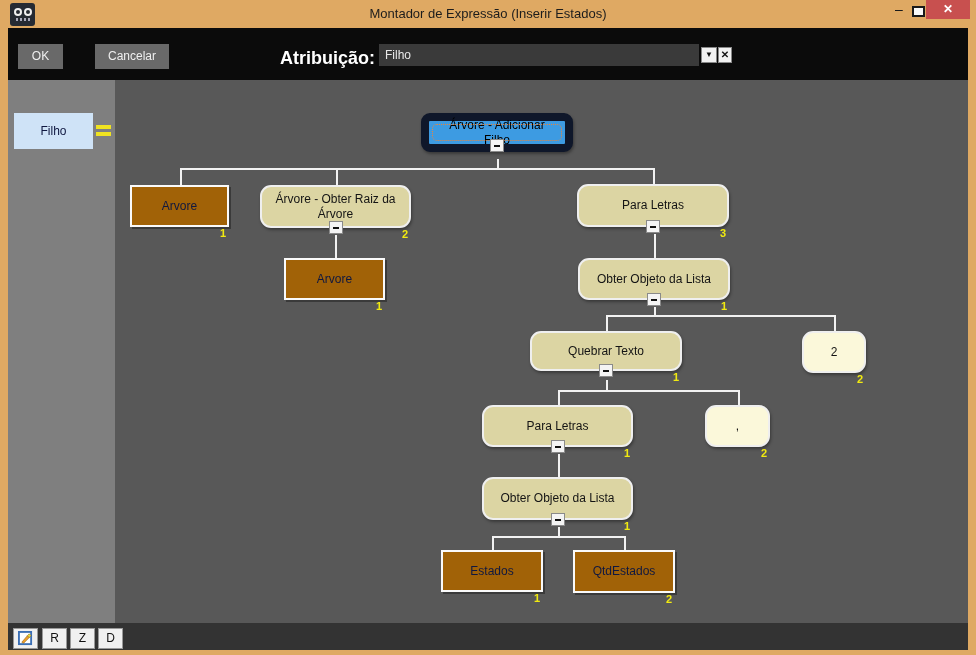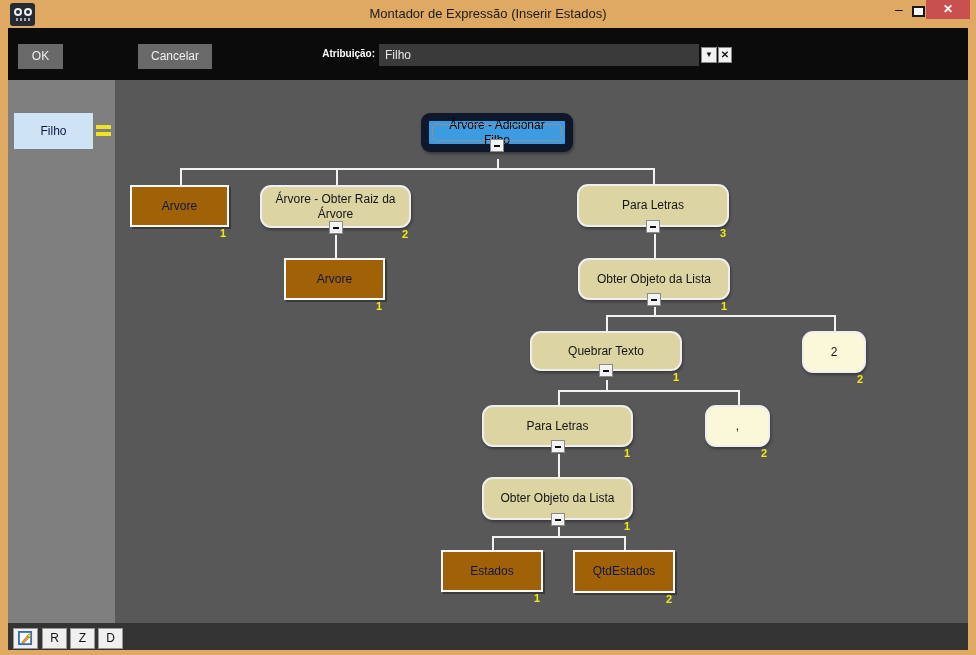--- a/index.html
+++ b/index.html
@@ -15,22 +15,22 @@
   #title-text { position:absolute; left:0; top:0; width:100%; height:28px; line-height:27px; text-align:center; font-size:13px; color:#1c1c1c; }
   #btn-min { position:absolute; left:890px; top:0; width:18px; height:22px; color:#1a1a1a; font-size:14px; text-align:center; line-height:18px; }
   #btn-max { position:absolute; left:912px; top:6px; width:13px; height:11px; background:#fafafa; border:2px solid #1a1a1a; }
   #btn-close { position:absolute; left:926px; top:0; width:44px; height:19px; background:#c8504f; color:#fff; font-size:12px; font-weight:bold; text-align:center; line-height:18px; }
 
   
   #frame { position:absolute; left:8px; top:28px; width:960px; height:622px; background:#0b0b0b; }
   #toolbar { position:absolute; left:0; top:0; width:960px; height:52px; background:#0b0b0b; }
   .tb-btn { position:absolute; top:16px; height:25px; background:#696969; color:#efefef; font-size:12px; text-align:center; line-height:25px; }
   #ok-btn { left:10px; width:45px; }
-  #cancel-btn { left:87px; width:74px;margin-left:43px; }
-  #attr-label { position:absolute; left:230px; top:20px; width:137px; text-align:right; color:#ffffff; font-weight:bold; font-size:10px; }
+  #cancel-btn { left:87px; width:74px; }
+  #attr-label { position:absolute; left:230px; top:20px; width:137px; text-align:right; color:#ffffff; font-weight:bold; font-size:18px; }
   #attr-combo { position:absolute; left:371px; top:16px; width:320px; height:22px; background:#3a3a3a; color:#e8e8e8; font-size:12px; line-height:22px; padding-left:6px; }
   #attr-drop { position:absolute; left:693px; top:19px; width:16px; height:16px; background:#f2f2f2; border:1px solid #888; color:#111; font-size:8px; text-align:center; line-height:14px; }
   #attr-clear { position:absolute; left:710px; top:19px; width:14px; height:16px; background:#f2f2f2; border:1px solid #888; color:#111; font-size:10px; font-weight:bold; text-align:center; line-height:14px; }
 
   #main { position:absolute; left:0; top:52px; width:960px; height:543px; }
   #sidebar { position:absolute; left:0; top:0; width:107px; height:543px; background:#7f7f7f; }
   #result-var { position:absolute; left:6px; top:33px; width:79px; height:36px; background:#cfe3f7; color:#101840; font-size:12px; display:flex; align-items:center; justify-content:center; }
   #equals-icon { position:absolute; left:88px; top:45px; width:15px; }
   #equals-icon .bar { height:4px; background:#f0e320; margin-bottom:3px; }
   #canvas { position:absolute; left:107px; top:0; width:853px; height:543px; background:#585858; }

